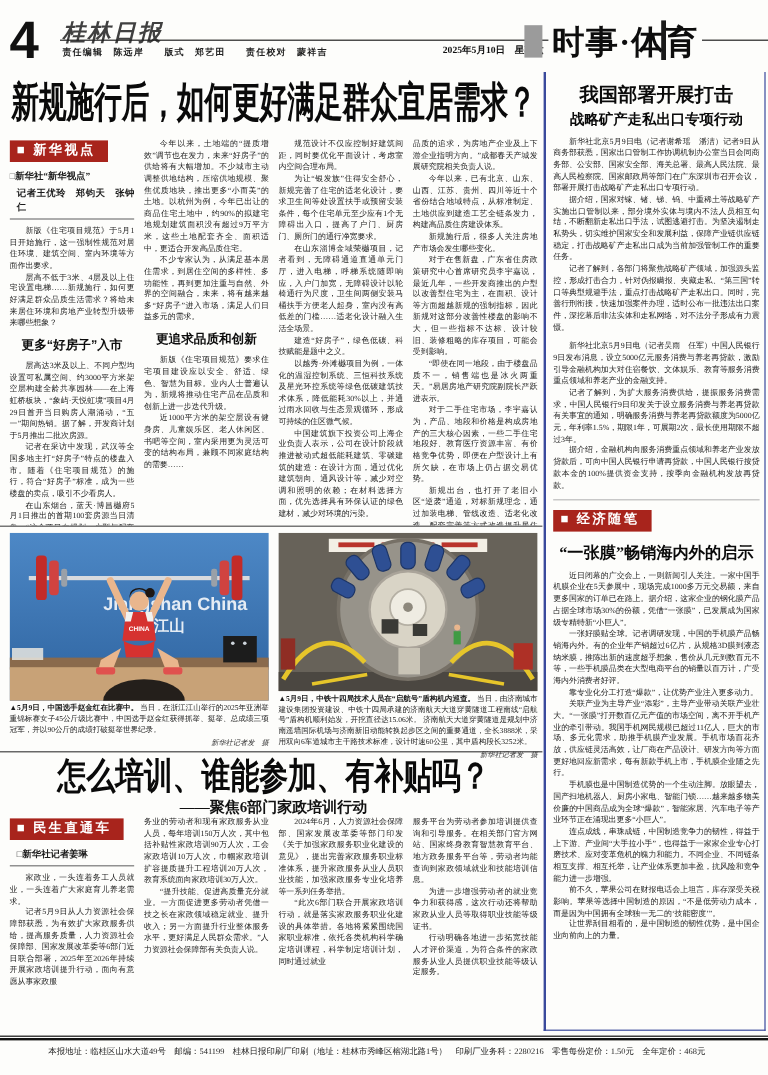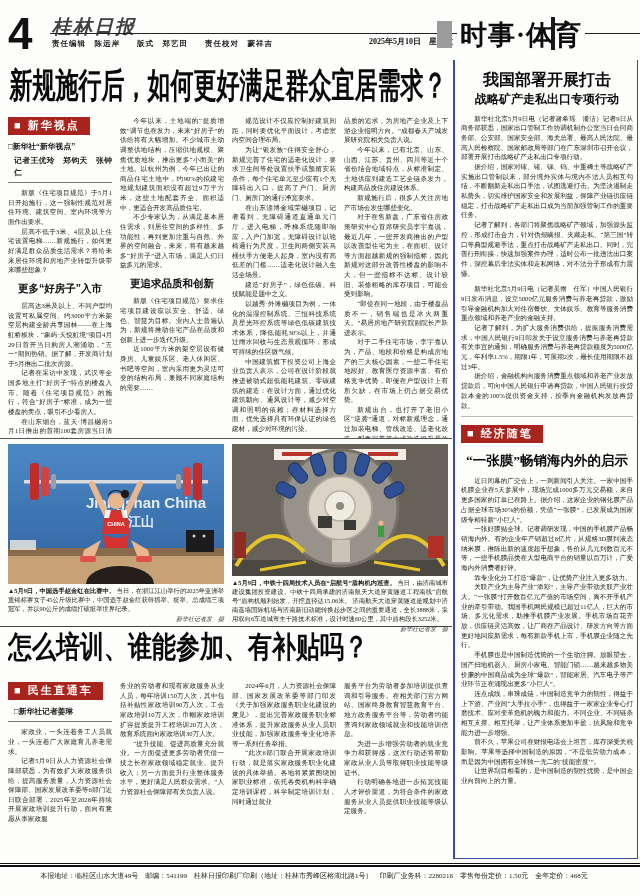--- a/index.html
+++ b/index.html
@@ -47,21 +47,21 @@
   
   .photo-rule { position:absolute; left:0; top:438px; width:452px; border-top:1px solid #555; }
   .photos { position:absolute; left:8px; top:444px; width:440px; display:flex; gap:8px; }
   .photos figure { flex:1 1 0; }
   .photos svg { display:block; width:100%; }
   .cap { font-size:6.3px; line-height:1.42; text-align:justify; margin-top:3px; }
   .cap-lead { font-weight:800; }
   .credit { font-size:6px; text-align:right; font-style:italic; margin-top:1px; color:#333; }
   
   .rule2 { position:absolute; left:0; top:626px; width:452px; border-top:1px solid #444; }
-  .headline2 { position:absolute; left:8px; top:631px; width:440px; text-align:left; overflow:hidden; }
+  .headline2 { position:absolute; left:8px; top:631px; width:440px; text-align:center; overflow:hidden; }
   .headline2 .h2main { font-size:24px; font-weight:900; white-space:nowrap;
     display:inline-block; transform:scaleY(1.25); color:#0a0a0a; }
   .headline2 .h2sub { font-size:12.5px; font-weight:800; margin-top:2px; color:#111; }
   
   .rightcol { position:absolute; left:453px; top:60px; width:185px; height:799px;
     border-left:2px solid #3a4a9c; border-right:1px solid #3a4a9c; border-bottom:1px solid #3a4a9c;
     padding:2px 4px 2px 6px; overflow:hidden; }
   .rightcol .body { font-size:6.6px; line-height:1.47; text-align:justify; }
   .r-head { text-align:center; font-weight:900; color:#0a0a0a; margin:6px 0 5px; line-height:1.45; }
   .r-head .l1 { font-size:16px; display:block; }
@@ -225,20 +225,21 @@
         <span>当日，由济南城市建设集团投资建设、中铁十四局承建的济南航天大道穿黄隧道工程南线“启航号”盾构机顺利始发，开挖直径达15.06米。</span>
         <span>济南航天大道穿黄隧道是规划中济南遥墙国际机场与济南新旧动能转换起步区之间的重要通道，全长3888米，采用双向6车道城市主干路技术标准，设计时速60公里，其中盾构段长3252米。</span>
       </figcaption>
       <div class="credit">新华社记者发　摄</div>
     </figure>
   </div>
 
   <div class="rule2"></div>
   <div class="headline2">
     <span class="h2main">怎么培训、谁能参加、有补贴吗？</span>
+    <div class="h2sub">——聚焦6部门家政培训行动</div>
   </div>
   <div class="cols cols-two">
     <div class="col">
       <div class="tag-red">■ 民生直通车</div>
       <div class="byline">□新华社记者姜琳</div>
       <div>
           <div class="blk blk-p">家政业，一头连着务工人员就业，一头连着广大家庭育儿养老需求。</div>
           <div class="blk blk-p">记者5月9日从人力资源社会保障部获悉，为有效扩大家政服务供给，提高服务质量，人力资源社会保障部、国家发展改革委等6部门近日联合部署，2025年至2026年持续开展家政培训提升行动，面向有意愿从事家政服</div>
         </div>
     </div>

